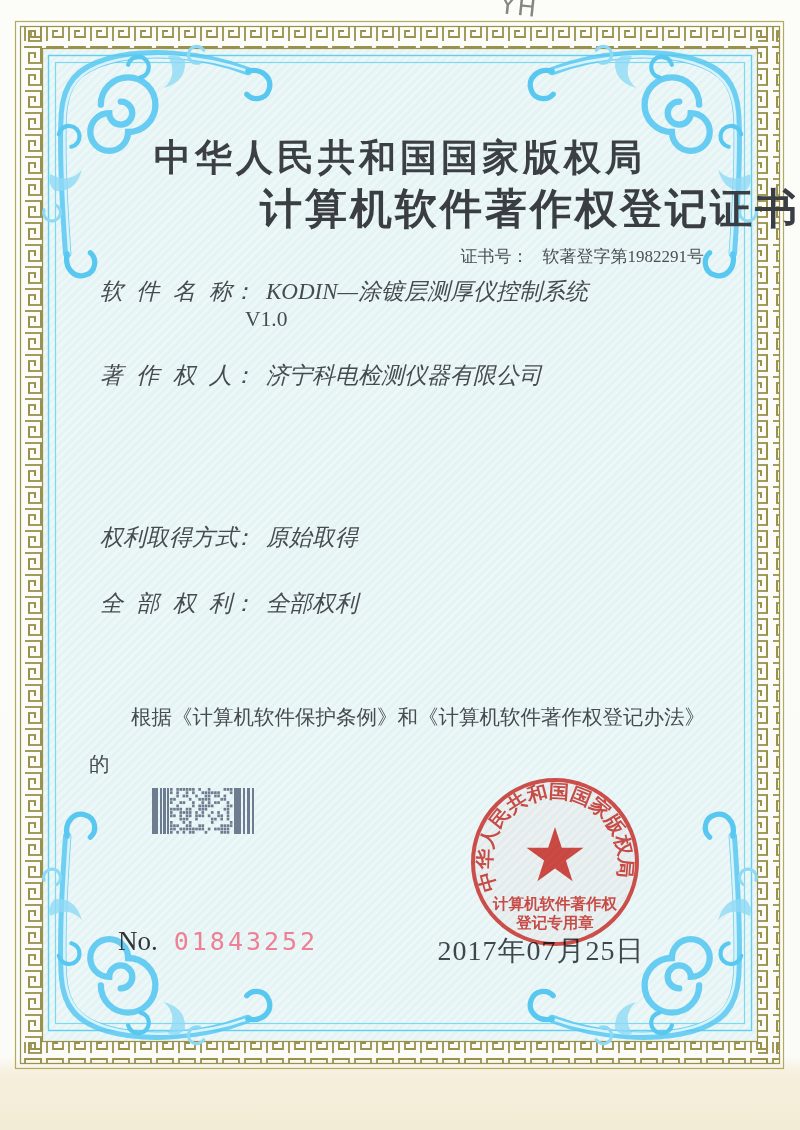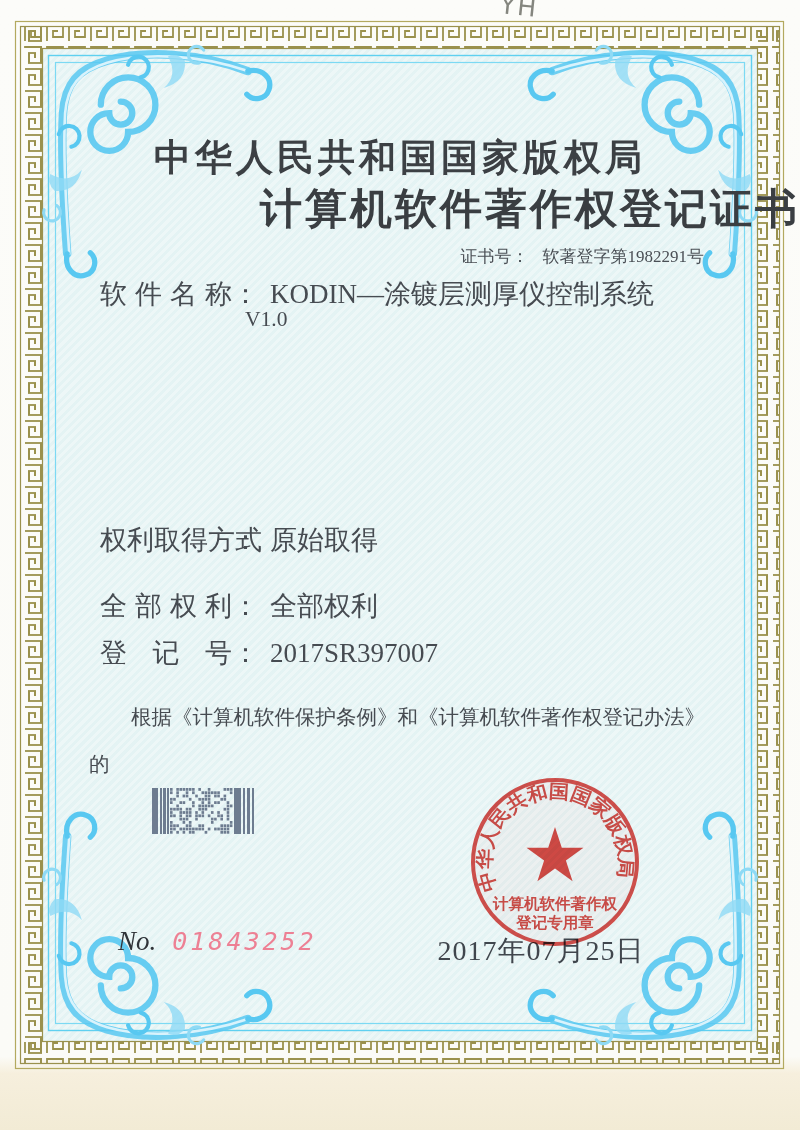--- a/index.html
+++ b/index.html
@@ -29,33 +29,33 @@
   #authority-title{
     left:0;right:0;top:133px;text-align:center;
     font-size:37px;font-weight:700;letter-spacing:4px;color:#3c4044;
   }
   #main-title{
     left:0;right:0;top:181px;text-align:right;
     font-size:42px;font-weight:700;letter-spacing:3px;color:#3a3e42;
   }
   #cert-no-line{right:96px;top:245px;font-size:17px;color:#4a4f55;}
   #cert-no-line .val{margin-left:14px;}
-  .row{left:100px;font-size:27px;white-space:nowrap;}
+  .row{left:100px;font-size:23px;white-space:nowrap;font-style:italic;}
   .flabel{
     display:inline-block;width:132px;text-align-last:justify;
     vertical-align:top;color:#464b51;
   }
   .fcolon{color:#464b51;}
   .fvalue{margin-left:11px;color:#464b51;}
   .fvalue2{left:245px;font-size:21.5px;color:#464b51;}
   #statement{left:89px;top:694px;width:628px;font-size:20.5px;
     line-height:47px;color:#464b51;}
   #statement .indent{text-indent:42px;}
   #barcode-wrap{left:152px;top:788px;}
-  #no-line{left:118px;top:926px;font-size:27px;color:#303439;font-style:italic;}
+  #no-line{left:118px;top:926px;font-size:27px;color:#303439;}
   #no-line .no-num{
     margin-left:16px;font-family:"DejaVu Sans Mono",monospace;
     font-size:25px;color:#ed8094;letter-spacing:3px;
   }
   #seal-date{left:436px;top:932px;width:210px;text-align:center;
     font-size:28px;color:#40464d;letter-spacing:1px;}
   #seal-svg{
     position:absolute;left:450px;top:752px;z-index:4;
     mix-blend-mode:multiply;opacity:.93;
   }
@@ -120,34 +120,34 @@
 
   <div class="content" id="cert-no-line">
     <span>证书号：</span><span class="val">软著登字第1982291号</span>
   </div>
 
   <div class="content row" style="top:276px">
     <span class="flabel">软件名称</span><span class="fcolon">：</span><span class="fvalue">KODIN—涂镀层测厚仪控制系统</span>
   </div>
   <div class="content fvalue2" style="top:307px">V1.0</div>
 
+  <div class="content row" style="top:360px">
+    <span class="flabel">著作权人</span><span class="fcolon">：</span><span class="fvalue">济宁科电检测仪器有限公司</span>
+  </div>
 
 
 
   <div class="content row" style="top:522px">
     <span class="flabel">权利取得方式</span><span class="fcolon">：</span><span class="fvalue">原始取得</span>
   </div>
 
   <div class="content row" style="top:588px">
     <span class="flabel">全部权利</span><span class="fcolon">：</span><span class="fvalue">全部权利</span>
   </div>
 
-  <div class="content row" style="top:635px">
-    <span class="flabel">登记号</span><span class="fcolon">：</span><span class="fvalue">2017SR397007</span>
-  </div>
 
   <div class="content" id="statement">
     <div class="indent">根据《计算机软件保护条例》和《计算机软件著作权登记办法》的</div>
   </div>
 
   <div class="content" id="barcode-wrap">
     <svg id="barcode" width="120" height="47" viewBox="0 0 120 47">
         <rect x="0" y="0" width="6" height="46" fill="#5c6b82" opacity="0.88"></rect>
         <rect x="8" y="0" width="2" height="46" fill="#5c6b82" opacity="0.88"></rect>
         <rect x="11" y="0" width="3" height="46" fill="#5c6b82" opacity="0.88"></rect>

